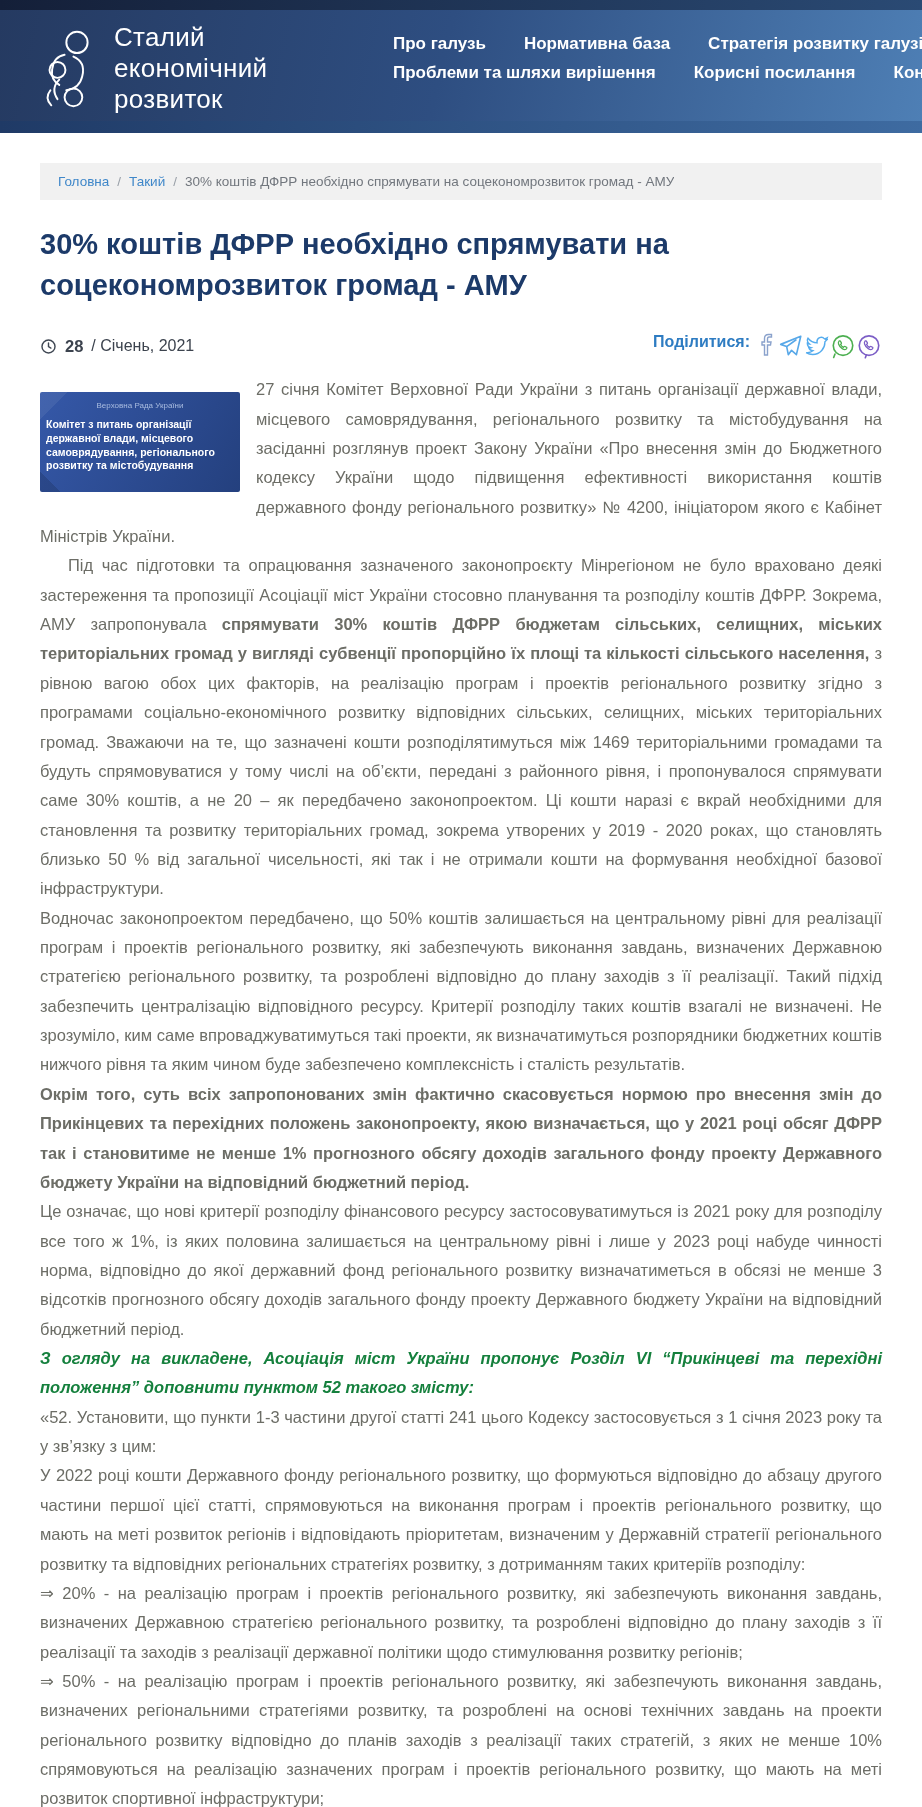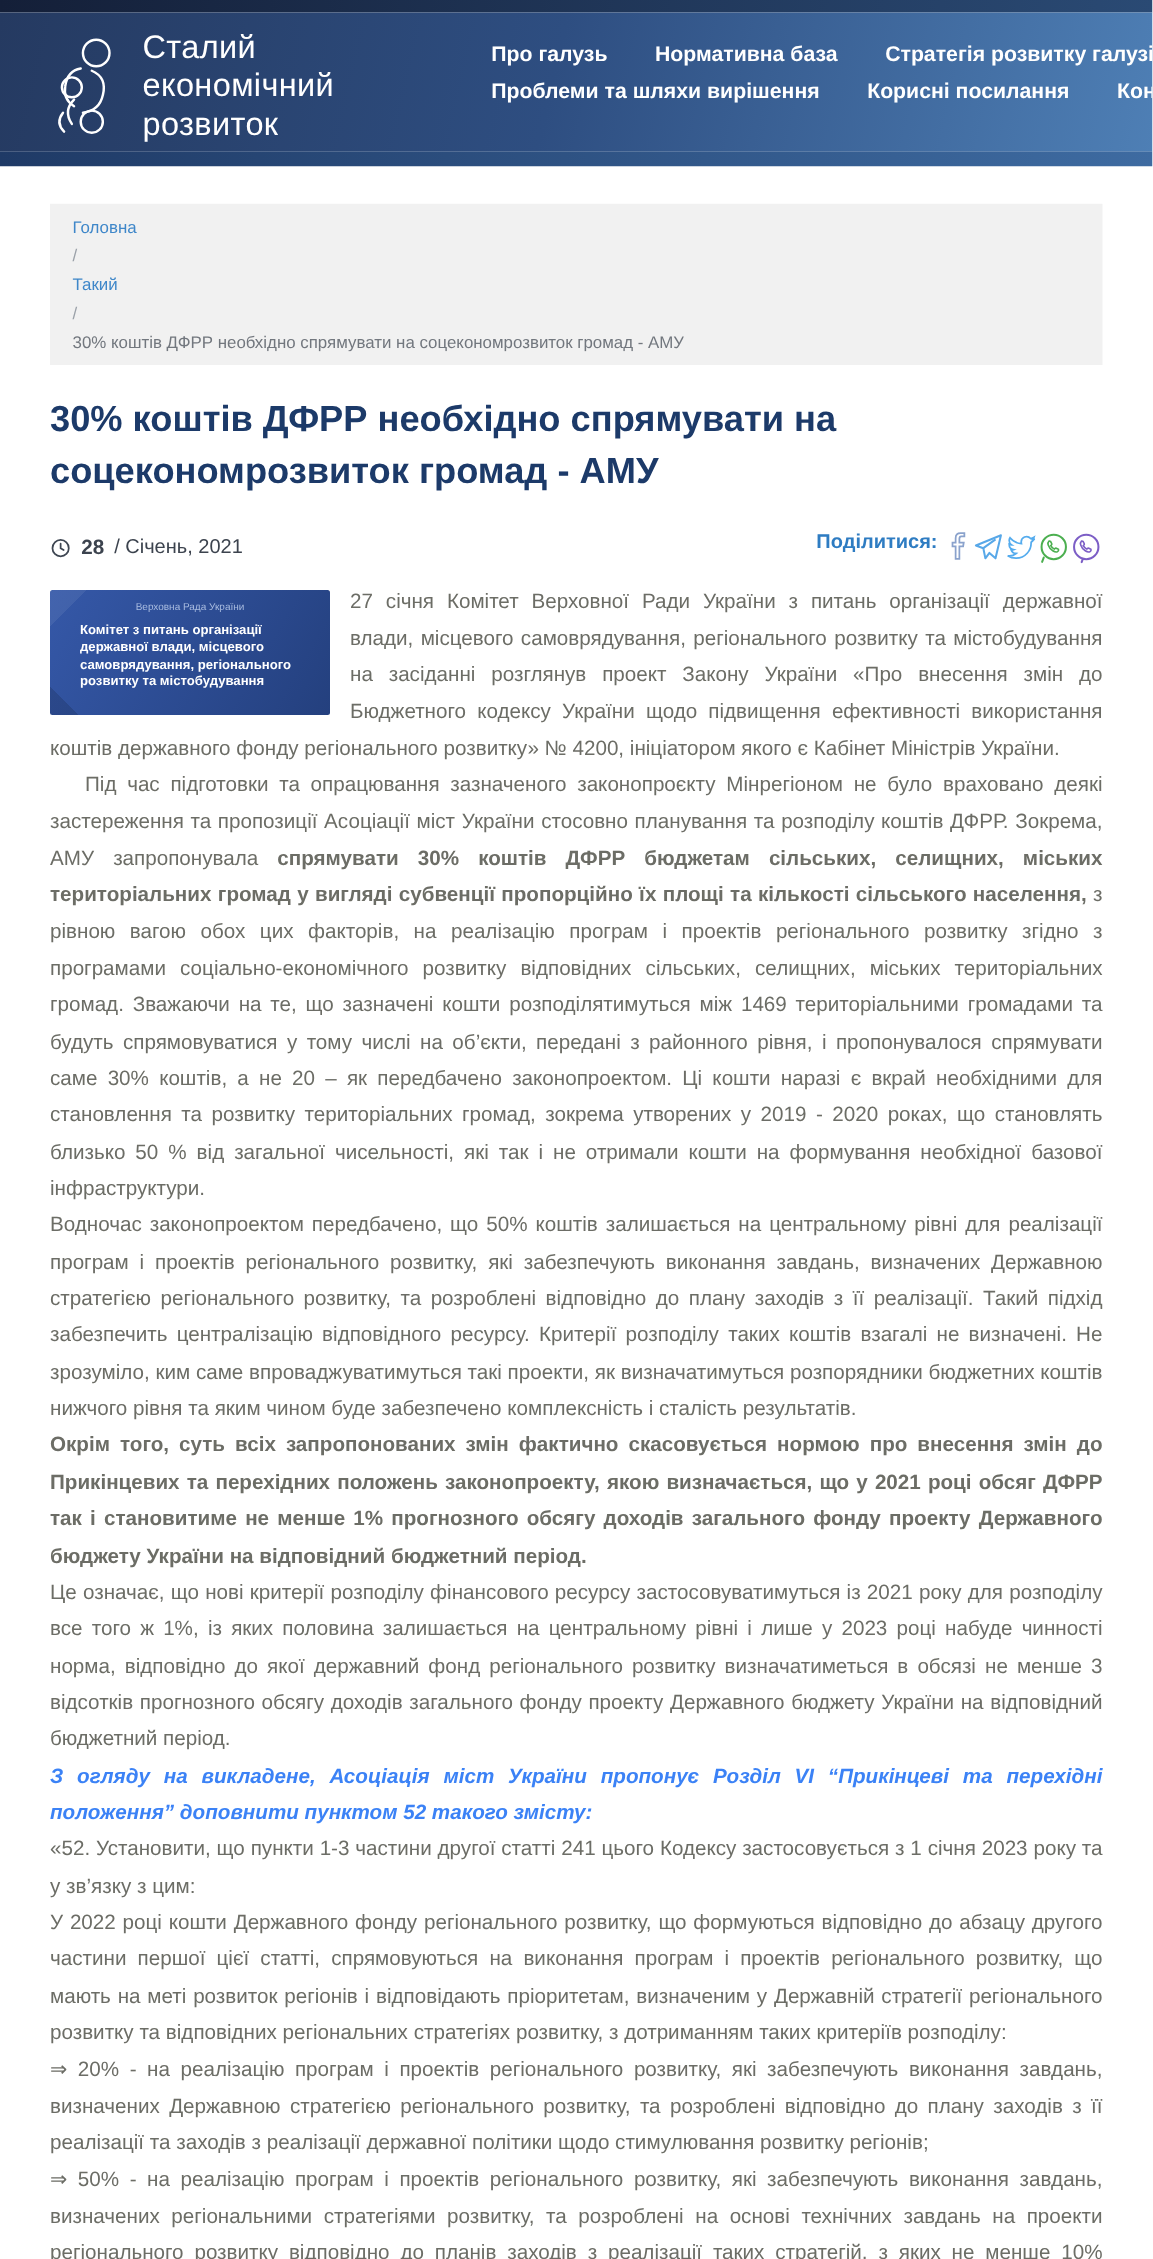--- a/index.html
+++ b/index.html
@@ -29,54 +29,54 @@
   }
   nav.main-nav a {
     color:#fff; font-weight:700; font-size:17px; line-height:27px;
     text-decoration:none; white-space:nowrap;
   }
   
   .content { margin:0 40px; }
   .breadcrumb {
     margin-top:30px; background:#f1f1f1; padding:11px 18px;
     font-size:13.5px; display:flex; gap:8px; align-items:baseline;
-    white-space:nowrap; overflow:hidden;flex-direction:column;
+    white-space:nowrap; overflow:hidden;
   }
   .breadcrumb a { color:#3f87c9; text-decoration:none; }
   .breadcrumb .sep { color:#9aa0a8; }
   .breadcrumb .crumb-current { color:#72777e; overflow:hidden; text-overflow:ellipsis; }
   h1.page-title {
     margin:24px 0 0; font-size:29px; line-height:1.4;
     color:#1c3a69; font-weight:600;
   }
   .meta-row { margin-top:28px; display:flex; justify-content:space-between; align-items:center; }
   .date { display:flex; align-items:center; gap:8px; color:#3c434e; font-size:16px; }
   .date b { font-size:16.5px;text-align:center; }
   .share { display:flex; align-items:flex-start; }
   .share-label { color:#2e7cc2; font-weight:700; font-size:16px; margin-right:4px; }
   .share a { display:flex; align-items:center; }
   
   .article-body {
     margin-top:16px; color:#6c6d66; font-size:16.5px; line-height:1.78;
     text-align:justify;
   }
   .article-image {
-    float:left; width:224px; height:100px; margin:5px 16px 6px 0;
-    padding:7px 24px; border-radius:2px; overflow:hidden; color:#fff;
+    float:left; width:200px; height:100px; margin:17px 16px 6px 0;
+    padding:7px 6px; border-radius:2px; overflow:hidden; color:#fff;
     background:
       linear-gradient(135deg, rgba(255,255,255,.07) 0 9%, transparent 9% 18%),
       linear-gradient(45deg, rgba(0,0,0,.14) 0 7%, transparent 7% 15%),
       linear-gradient(120deg,#3558a8,#24407e);
   }
   .img-small { font-size:8px; color:#a9bce0; text-align:center; margin-bottom:5px; }
   .img-caption { font-size:10.5px; font-weight:700; line-height:1.3; text-align:left; }
   .article-body p { margin:0; }
   p.indent { text-indent:28px; }
   p.bold { font-weight:700; }
-  p.blue { color:#3b82f6; font-weight:700; font-style:italic; }
+  p.blue { color:#15803d; font-weight:700; font-style:italic; }
   svg { display:block; }
 </style>
 </head>
 <body>
 
 <header>
   <div class="topbar"></div>
   <div class="header-main">
     <a class="logo" href="#">
       <span>

